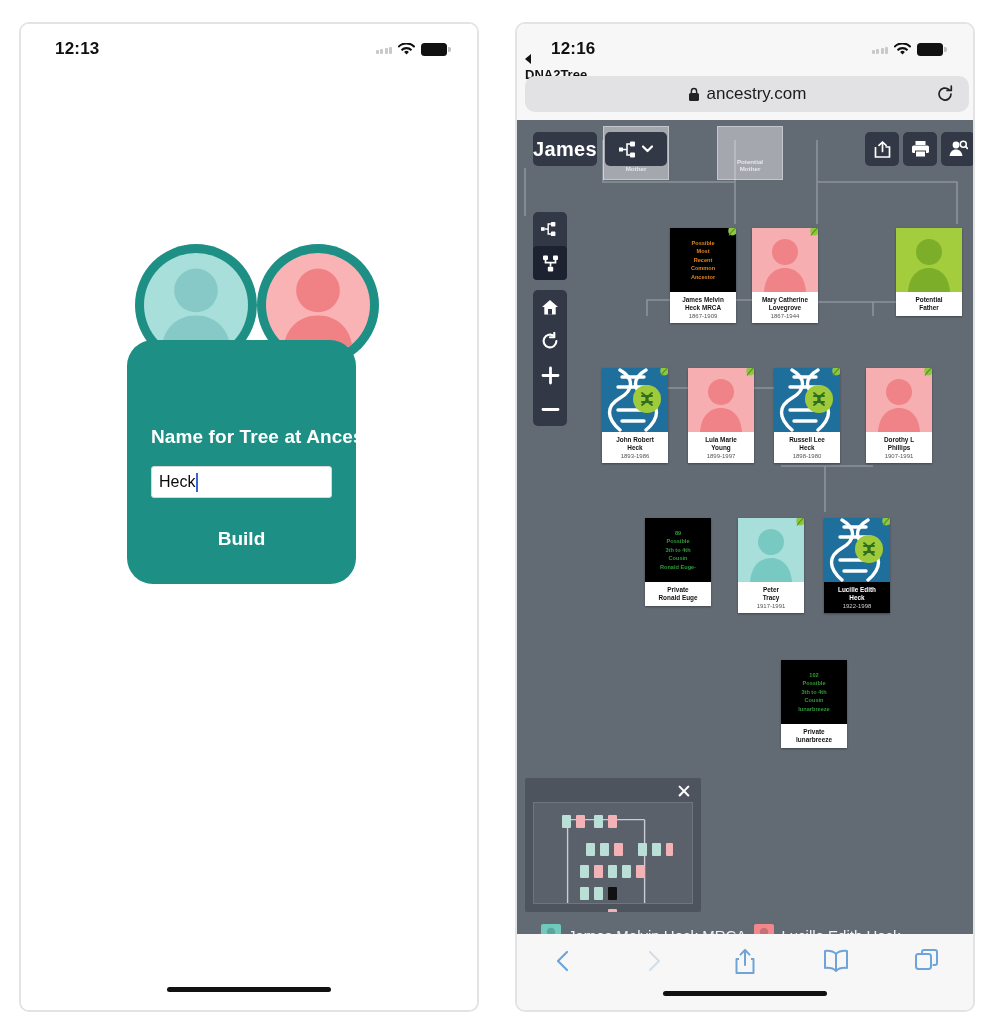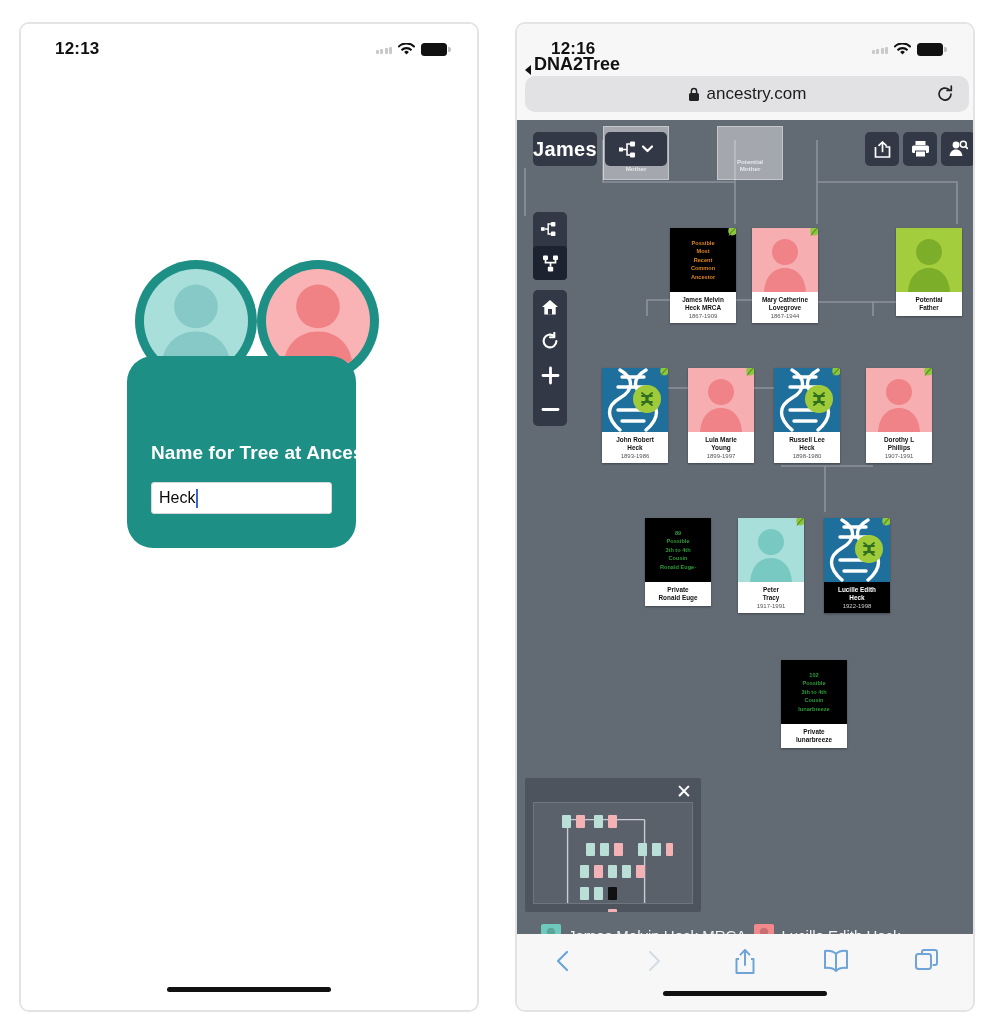--- a/index.html
+++ b/index.html
@@ -37,21 +37,21 @@
     width: 26px; height: 13px; border-radius: 3.5px; background: #111;
     position: relative;
   }
   .sb-batt::after {
     content:""; position:absolute; right:-3.5px; top:4px;
     width:2.5px; height:5px; background:#c0c0c0; border-radius:0 2px 2px 0;
   }
 
   
   #phone-left .content { position:absolute; inset:0; background:#fff; }
-  .card-wrap { position:absolute; left:106px; top:236px; width: 229px; }
+  .card-wrap { position:absolute; left:106px; top:220px; width: 229px; }
   .avatars { position:relative; height: 96px; }
   .avatar-bubble {
     position:absolute; width: 122px; height: 122px; border-radius: 50%;
     background: var(--teal); display:flex; align-items:center; justify-content:center;
   }
   .avatar-bubble .inner {
     width: 104px; height: 104px; border-radius: 50%;
     overflow:hidden; position:relative;
   }
   #av-left  { left: 8px;  top: 0; }
@@ -80,22 +80,22 @@
   .build-btn {
     margin-top: 30px; color:#ffffff; font-size: 19px; font-weight: bold;
   }
 
   
   #phone-right .safari-top {
     position:absolute; left:0; top:0; width:100%; height: 96px; background:#f7f7f7;
   }
   .back-app {
     position:absolute; left: 8px; top: 30px;
-    font-size: 18px; font-weight: bold; color: #121212;
-    display:flex; align-items:flex-end; gap: 3px;
+    font-size: 13px; font-weight: bold; color: #121212;
+    display:flex; align-items:flex-start; gap: 3px; flex-direction: column;
   }
   .back-app .tri {
     width:0;height:0;border-top:5px solid transparent;border-bottom:5px solid transparent;
     border-right: 6px solid #121212;
   }
   .urlbar {
     position:absolute; left: 8px; top: 52px; width: 444px; height: 36px;
     background: #e2e2e4; border-radius: 10px;
     display:flex; align-items:center; justify-content:center; gap:7px;
   }
@@ -244,20 +244,21 @@
             </div>
           </div>
         </div>
 
         <div class="teal-card" style="--teal:#1d8f84">
           <div class="tree-label">Name for Tree at Ancestry</div>
           <div class="tree-input">
             <span>Heck</span>
               <span class="caret"></span>
           </div>
+          <div class="build-btn">Build</div>
         </div>
       </div>
 
       <div class="home-indicator"></div>
     </div>
   </div>
 
   <div class="phone" id="phone-right">
 
     <div class="safari-top">

